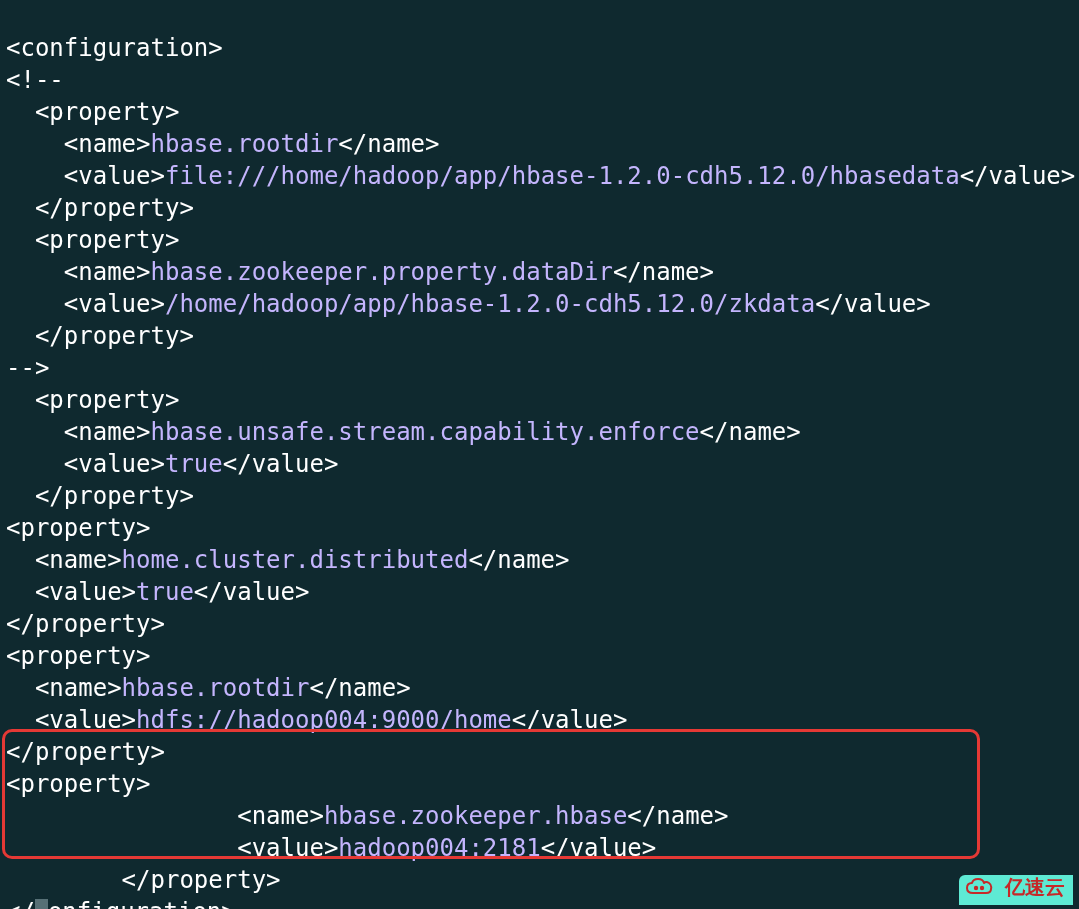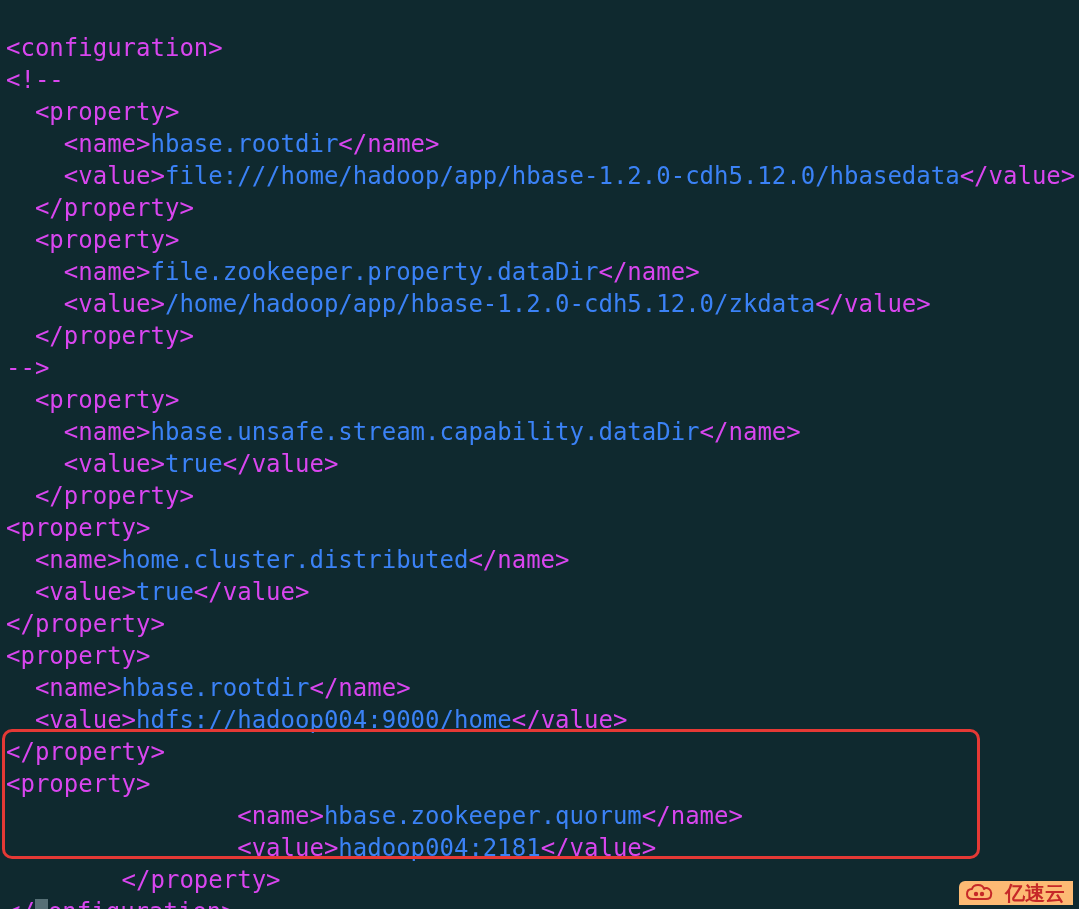--- a/index.html
+++ b/index.html
@@ -17,22 +17,22 @@
   .code-area {
     position: absolute;
     top: 0;
     left: 0;
     width: 100%;
     padding-left: 6px;
     padding-top: 0;
     white-space: pre;
     color: #d4d4d4;
   }
-  .tag   { color: #d946ef; }  
-  .text  { color: #3b82f6; }  
+  .tag   { color: #ffffff; }  
+  .text  { color: #c4b5fd; }  
   .cursor-block {
     display: inline-block;
     width: 13px;
     height: 24px;
     vertical-align: -3px;
     background: #9fb8bd;
     opacity: 0.5;
   }
   .highlight-box {
     position: absolute;
@@ -41,60 +41,60 @@
     pointer-events: none;
     box-sizing: border-box;
   }
   .watermark {
     position: absolute;
     right: 6px;
     bottom: 4px;
     display: flex;
     align-items: center;
     gap: 12px;
-    background: #fdba74;
+    background: #5eead4;
     border-radius: 6px 0 0 0;
-    padding: 2px 8px 2px 6px;
+    padding: 2px 8px 8px 6px;
     font-family: sans-serif;
     font-size: 20px;
     font-weight: 600;
     color: #c62828;
     line-height: 1;
   }
   .watermark svg { display: block; }
 </style>
 </head>
 <body>
 
 <div class="code-area">
 <span class="tag">&lt;configuration&gt;</span>
 <span class="tag">&lt;!--</span>
 <span class="tag">  &lt;property&gt;</span>
 <span class="tag">    &lt;name&gt;</span><span class="text">hbase.rootdir</span><span class="tag">&lt;/name&gt;</span>
 <span class="tag">    &lt;value&gt;</span><span class="text">file:///home/hadoop/app/hbase-1.2.0-cdh5.12.0/hbasedata</span><span class="tag">&lt;/value&gt;</span>
 <span class="tag">  &lt;/property&gt;</span>
 <span class="tag">  &lt;property&gt;</span>
-<span class="tag">    &lt;name&gt;</span><span class="text">file.zookeeper.property.dataDir</span><span class="tag">&lt;/name&gt;</span>
+<span class="tag">    &lt;name&gt;</span><span class="text">hbase.zookeeper.property.dataDir</span><span class="tag">&lt;/name&gt;</span>
 <span class="tag">    &lt;value&gt;</span><span class="text">/home/hadoop/app/hbase-1.2.0-cdh5.12.0/zkdata</span><span class="tag">&lt;/value&gt;</span>
 <span class="tag">  &lt;/property&gt;</span>
 <span class="tag">--&gt;</span>
 <span class="tag">  &lt;property&gt;</span>
-<span class="tag">    &lt;name&gt;</span><span class="text">hbase.unsafe.stream.capability.dataDir</span><span class="tag">&lt;/name&gt;</span>
+<span class="tag">    &lt;name&gt;</span><span class="text">hbase.unsafe.stream.capability.enforce</span><span class="tag">&lt;/name&gt;</span>
 <span class="tag">    &lt;value&gt;</span><span class="text">true</span><span class="tag">&lt;/value&gt;</span>
 <span class="tag">  &lt;/property&gt;</span>
 <span class="tag">&lt;property&gt;</span>
 <span class="tag">  &lt;name&gt;</span><span class="text">home.cluster.distributed</span><span class="tag">&lt;/name&gt;</span>
 <span class="tag">  &lt;value&gt;</span><span class="text">true</span><span class="tag">&lt;/value&gt;</span>
 <span class="tag">&lt;/property&gt;</span>
 <span class="tag">&lt;property&gt;</span>
 <span class="tag">  &lt;name&gt;</span><span class="text">hbase.rootdir</span><span class="tag">&lt;/name&gt;</span>
 <span class="tag">  &lt;value&gt;</span><span class="text">hdfs://hadoop004:9000/home</span><span class="tag">&lt;/value&gt;</span>
 <span class="tag">&lt;/property&gt;</span>
 <span class="tag">&lt;property&gt;</span>
-<span class="tag">                &lt;name&gt;</span><span class="text">hbase.zookeeper.quorum</span><span class="tag">&lt;/name&gt;</span>
+<span class="tag">                &lt;name&gt;</span><span class="text">hbase.zookeeper.hbase</span><span class="tag">&lt;/name&gt;</span>
 <span class="tag">                &lt;value&gt;</span><span class="text">hadoop004:2181</span><span class="tag">&lt;/value&gt;</span>
 <span class="tag">        &lt;/property&gt;</span>
 <span class="tag">&lt;/</span><span class="cursor-block"></span><span class="tag">onfiguration&gt;</span>
 </div>
 
 <div class="highlight-box" style="left:2px; top:729px; width:978px; height:130px;"></div>
 
 <div class="watermark">
   <svg width="28" height="20" viewBox="0 0 28 20">
     <path d="M8 16 Q2 16 2 11 Q2 6 7 6 Q8 2 13 2 Q18 2 19 6 Q21 4 24 6 Q27 8 26 12 Q26 16 21 16 Z" fill="none" stroke="#c62828" stroke-width="2" stroke-linejoin="round"></path>

